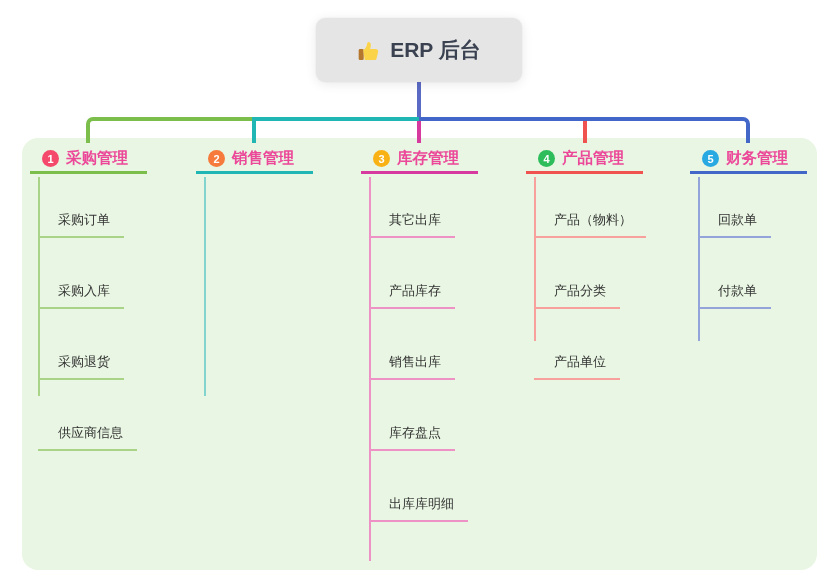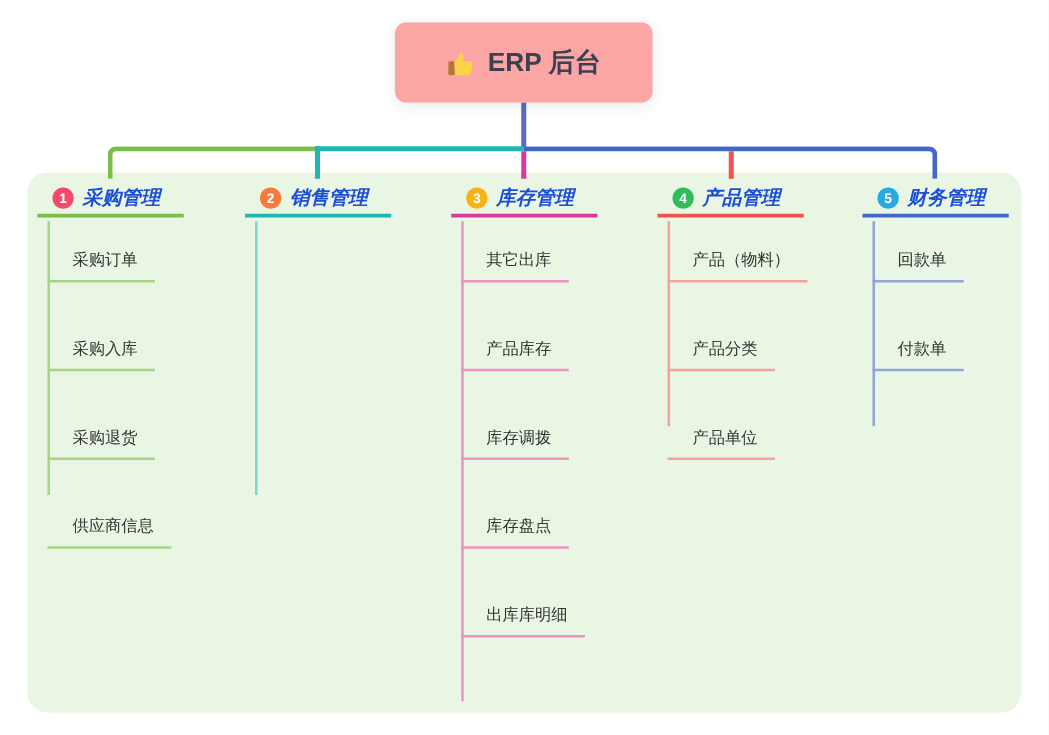--- a/index.html
+++ b/index.html
@@ -15,21 +15,21 @@
   .panel {
     position:absolute; left:22px; top:138px;
     width:795px; height:432px;
     background:#E9F6E3; border-radius:16px;
   }
 
   
   .root {
     position:absolute; left:316px; top:18px;
     width:206px; height:64px;
-    background:#fca5a5; border-radius:9px;
+    background:#e5e5e5; border-radius:9px;
     box-shadow:0 2px 12px rgba(0,0,0,.09), 0 0 0 1px rgba(0,0,0,.02);
     display:flex; align-items:center; justify-content:center; gap:10px;
     font-size:21px; font-weight:600; color:#3A4150;
   }
   .root svg { display:block; }
 
   
   .root-line { position:absolute; left:417px; top:82px; width:4px; height:37px; }
   .corner-left {
     position:absolute; left:86px; top:117px; width:168px; height:26px;
@@ -61,34 +61,34 @@
     border-bottom:3px solid var(--line);
   }
   .badge {
     width:17px; height:17px; border-radius:50%;
     background:var(--badge); color:#ffffff;
     font-size:11px; font-weight:bold;
     display:flex; align-items:center; justify-content:center;
     flex:0 0 auto;
   }
   .branch-title {
-    font-size:15.5px; font-weight:600; color:#1d4ed8; white-space:nowrap;font-style:italic;
+    font-size:15.5px; font-weight:600; color:#ec4899; white-space:nowrap;
   }
 
   .trunk { position:absolute; left:8px; top:31px; width:2px; background:var(--child); }
 
   .children { position:relative; }
   .child {
     margin-left:8px; width:max-content; min-width:66px;
     height:71px; padding:0 14px 7px 20px;
     border-bottom:2px solid var(--child);
     display:flex; align-items:flex-end;
     font-size:13px; color:#333333; white-space:nowrap;
   }
-  .child:first-child { height:52px; }
+  .child:first-child { height:64px; }
 </style>
 </head>
 <body>
 
 <div class="panel" style="background: rgb(233, 246, 227);"></div>
 
 <div class="root-line bg-var" style="--c: #5B6BC5;"></div>
 <div class="corner-left" style="--c: #7CBE4B;"></div>
 <div class="elbow-mid" style="--c: #1FB6B3;"></div>
 <div class="corner-right" style="--c: #4267C8;"></div>
@@ -129,21 +129,21 @@
 
 <div class="branch b3" style="--line: #D63A9E; --child: #EE92C6; --badge: #F9B215;">
   <div class="branch-head">
     <span class="badge">3</span>
     <span class="branch-title">库存管理</span>
   </div>
   <div class="trunk" style="height: 384px;"></div>
   <div class="children">
       <div class="child">其它出库</div>
       <div class="child">产品库存</div>
-      <div class="child">库存调拨</div>
+      <div class="child">销售出库</div>
       <div class="child">库存盘点</div>
       <div class="child">出库库明细</div>
     </div>
 </div>
 
 <div class="branch b4" style="--line: #F0534F; --child: #F8A09C; --badge: #2EBD5B;">
   <div class="branch-head">
     <span class="badge">4</span>
     <span class="branch-title">产品管理</span>
   </div>

